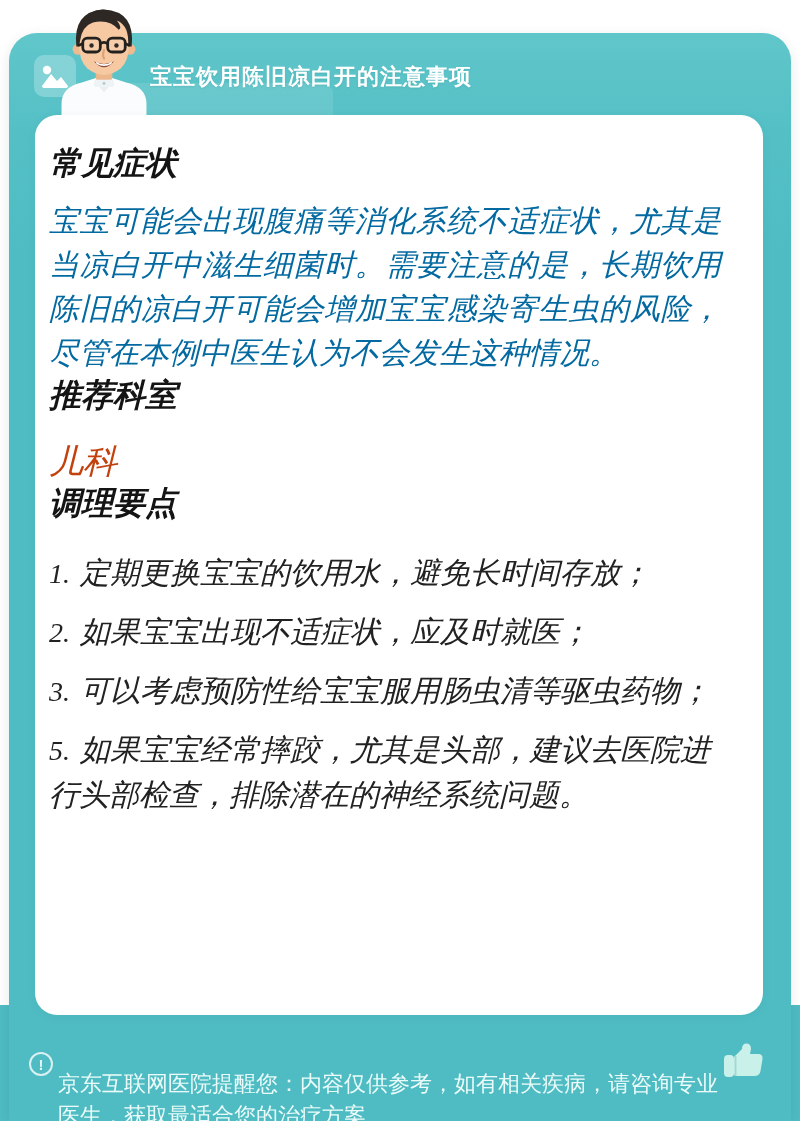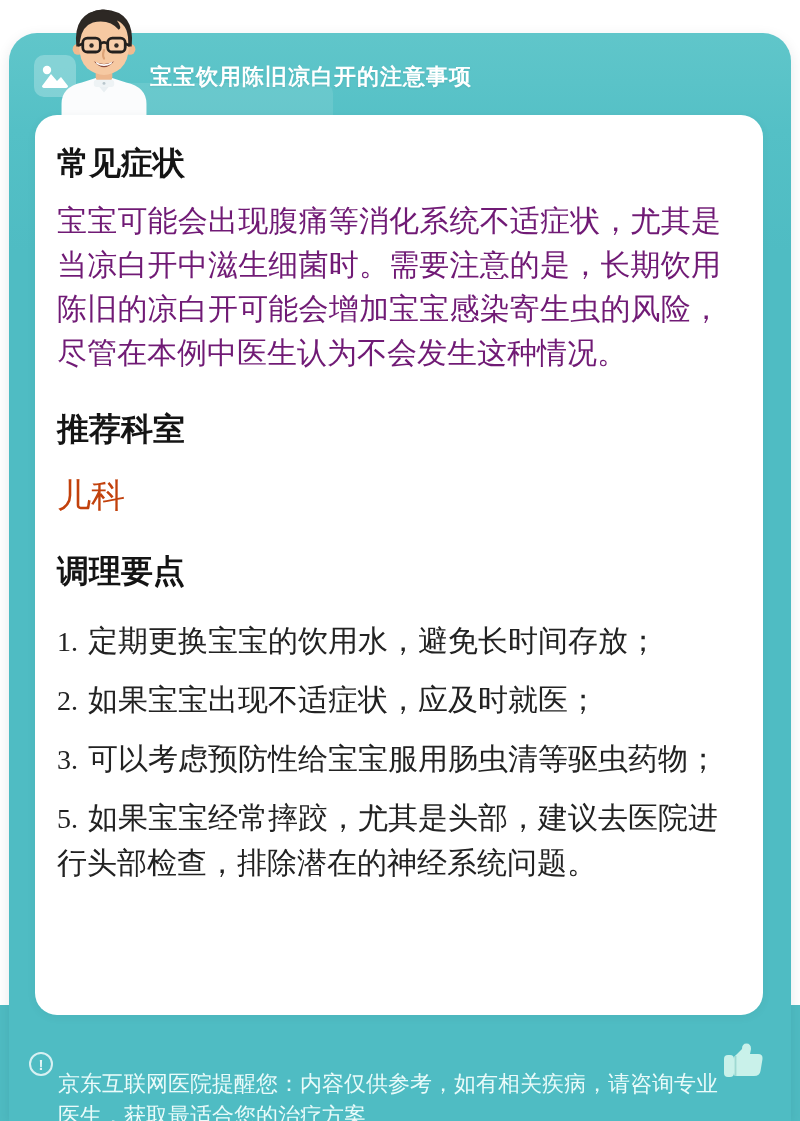--- a/index.html
+++ b/index.html
@@ -37,30 +37,30 @@
   .header-title {
     position:absolute; left:141px; top:24px;
     font-size:22px; font-weight:bold; color:#ffffff;
     letter-spacing:1px; white-space:nowrap; line-height:40px;
     text-shadow:0 1px 2px rgba(0,80,85,.12);
   }
   
   .card {
     position:absolute; left:26px; top:82px; width:728px; height:900px;
     background:#ffffff; border-radius:22px;
-    padding:28px 42px 30px 22px;
+    padding:28px 42px 30px 14px;
     box-shadow:0 2px 10px rgba(0,60,60,.06);
-    color:#1c1c1c; overflow:hidden;
+    color:#1c1c1c; overflow:hidden;font-style:italic;
   }
   .card h2 {
     font-size:32px; line-height:40px; font-weight:bold; color:#141414;
   }
-  .card .h-gap-top { margin-top:34px; }
+  .card .h-gap-top { margin-top:0; }
   .card p.body {
-    margin-top:16px; font-size:30px; line-height:44px; color:#701a75;
+    margin-top:16px; font-size:30px; line-height:44px; color:#0369a1;
     text-align:justify; text-justify:inter-ideograph;
   }
   .card p.plain {
     margin-top:24px; font-size:34px; line-height:44px; color:#c2410c;
   }
   .tips { margin-top:28px; list-style:none; }
   .tips li {
     font-size:30px; line-height:44px; color:#222222; margin-bottom:14px;
   }
   .tips li .num {

